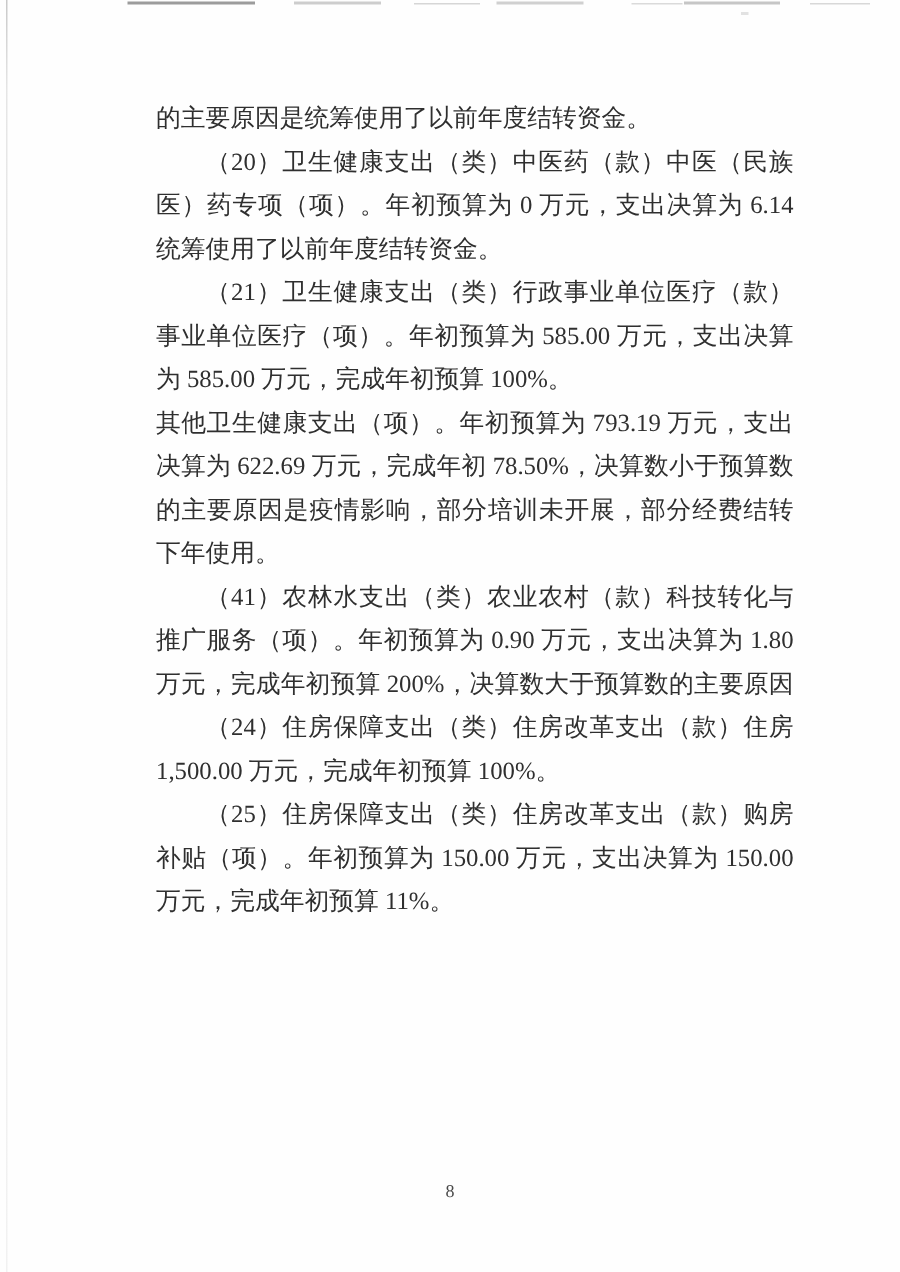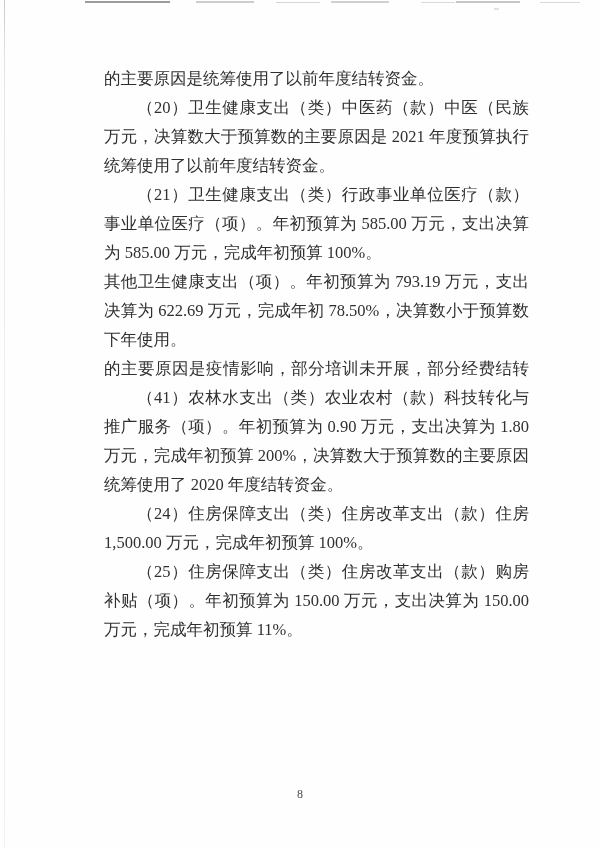--- a/index.html
+++ b/index.html
@@ -80,33 +80,32 @@
   <div class="scan-mark sm3"></div>
   <div class="scan-mark sm4"></div>
   <div class="scan-mark sm5"></div>
   <div class="scan-mark sm6"></div>
   <div class="scan-mark sm7"></div>
   <div class="scan-mark speck"></div>
 
   <div class="text-block">
     <div class="line para-end">的主要原因是统筹使用了以前年度结转资金。</div>
     <div class="line indent">（20）卫生健康支出（类）中医药（款）中医（民族</div>
-    <div class="line">万元，决算数大于预算数的主要原因是 2021 年度预算执行</div>
+    <div class="line">医）药专项（项）。年初预算为 0 万元，支出决算为 6.14</div>
     <div class="line para-end">统筹使用了以前年度结转资金。</div>
     <div class="line indent">（21）卫生健康支出（类）行政事业单位医疗（款）</div>
     <div class="line">事业单位医疗（项）。年初预算为 585.00 万元，支出决算</div>
     <div class="line para-end">为 585.00 万元，完成年初预算 100%。</div>
     <div class="line">其他卫生健康支出（项）。年初预算为 793.19 万元，支出</div>
     <div class="line">决算为 622.69 万元，完成年初 78.50%，决算数小于预算数</div>
+    <div class="line">的主要原因是疫情影响，部分培训未开展，部分经费结转</div>
     <div class="line para-end">下年使用。</div>
-    <div class="line">的主要原因是疫情影响，部分培训未开展，部分经费结转</div>
     <div class="line indent">（41）农林水支出（类）农业农村（款）科技转化与</div>
     <div class="line">推广服务（项）。年初预算为 0.90 万元，支出决算为 1.80</div>
     <div class="line">万元，完成年初预算 200%，决算数大于预算数的主要原因</div>
-    <div class="line para-end">统筹使用了 2020 年度结转资金。</div>
     <div class="line indent">（24）住房保障支出（类）住房改革支出（款）住房</div>
     <div class="line para-end">1,500.00 万元，完成年初预算 100%。</div>
     <div class="line indent">（25）住房保障支出（类）住房改革支出（款）购房</div>
     <div class="line">补贴（项）。年初预算为 150.00 万元，支出决算为 150.00</div>
     <div class="line para-end">万元，完成年初预算 11%。</div>
   </div>
 
   <div class="page-number">8</div>
 
 </div>

